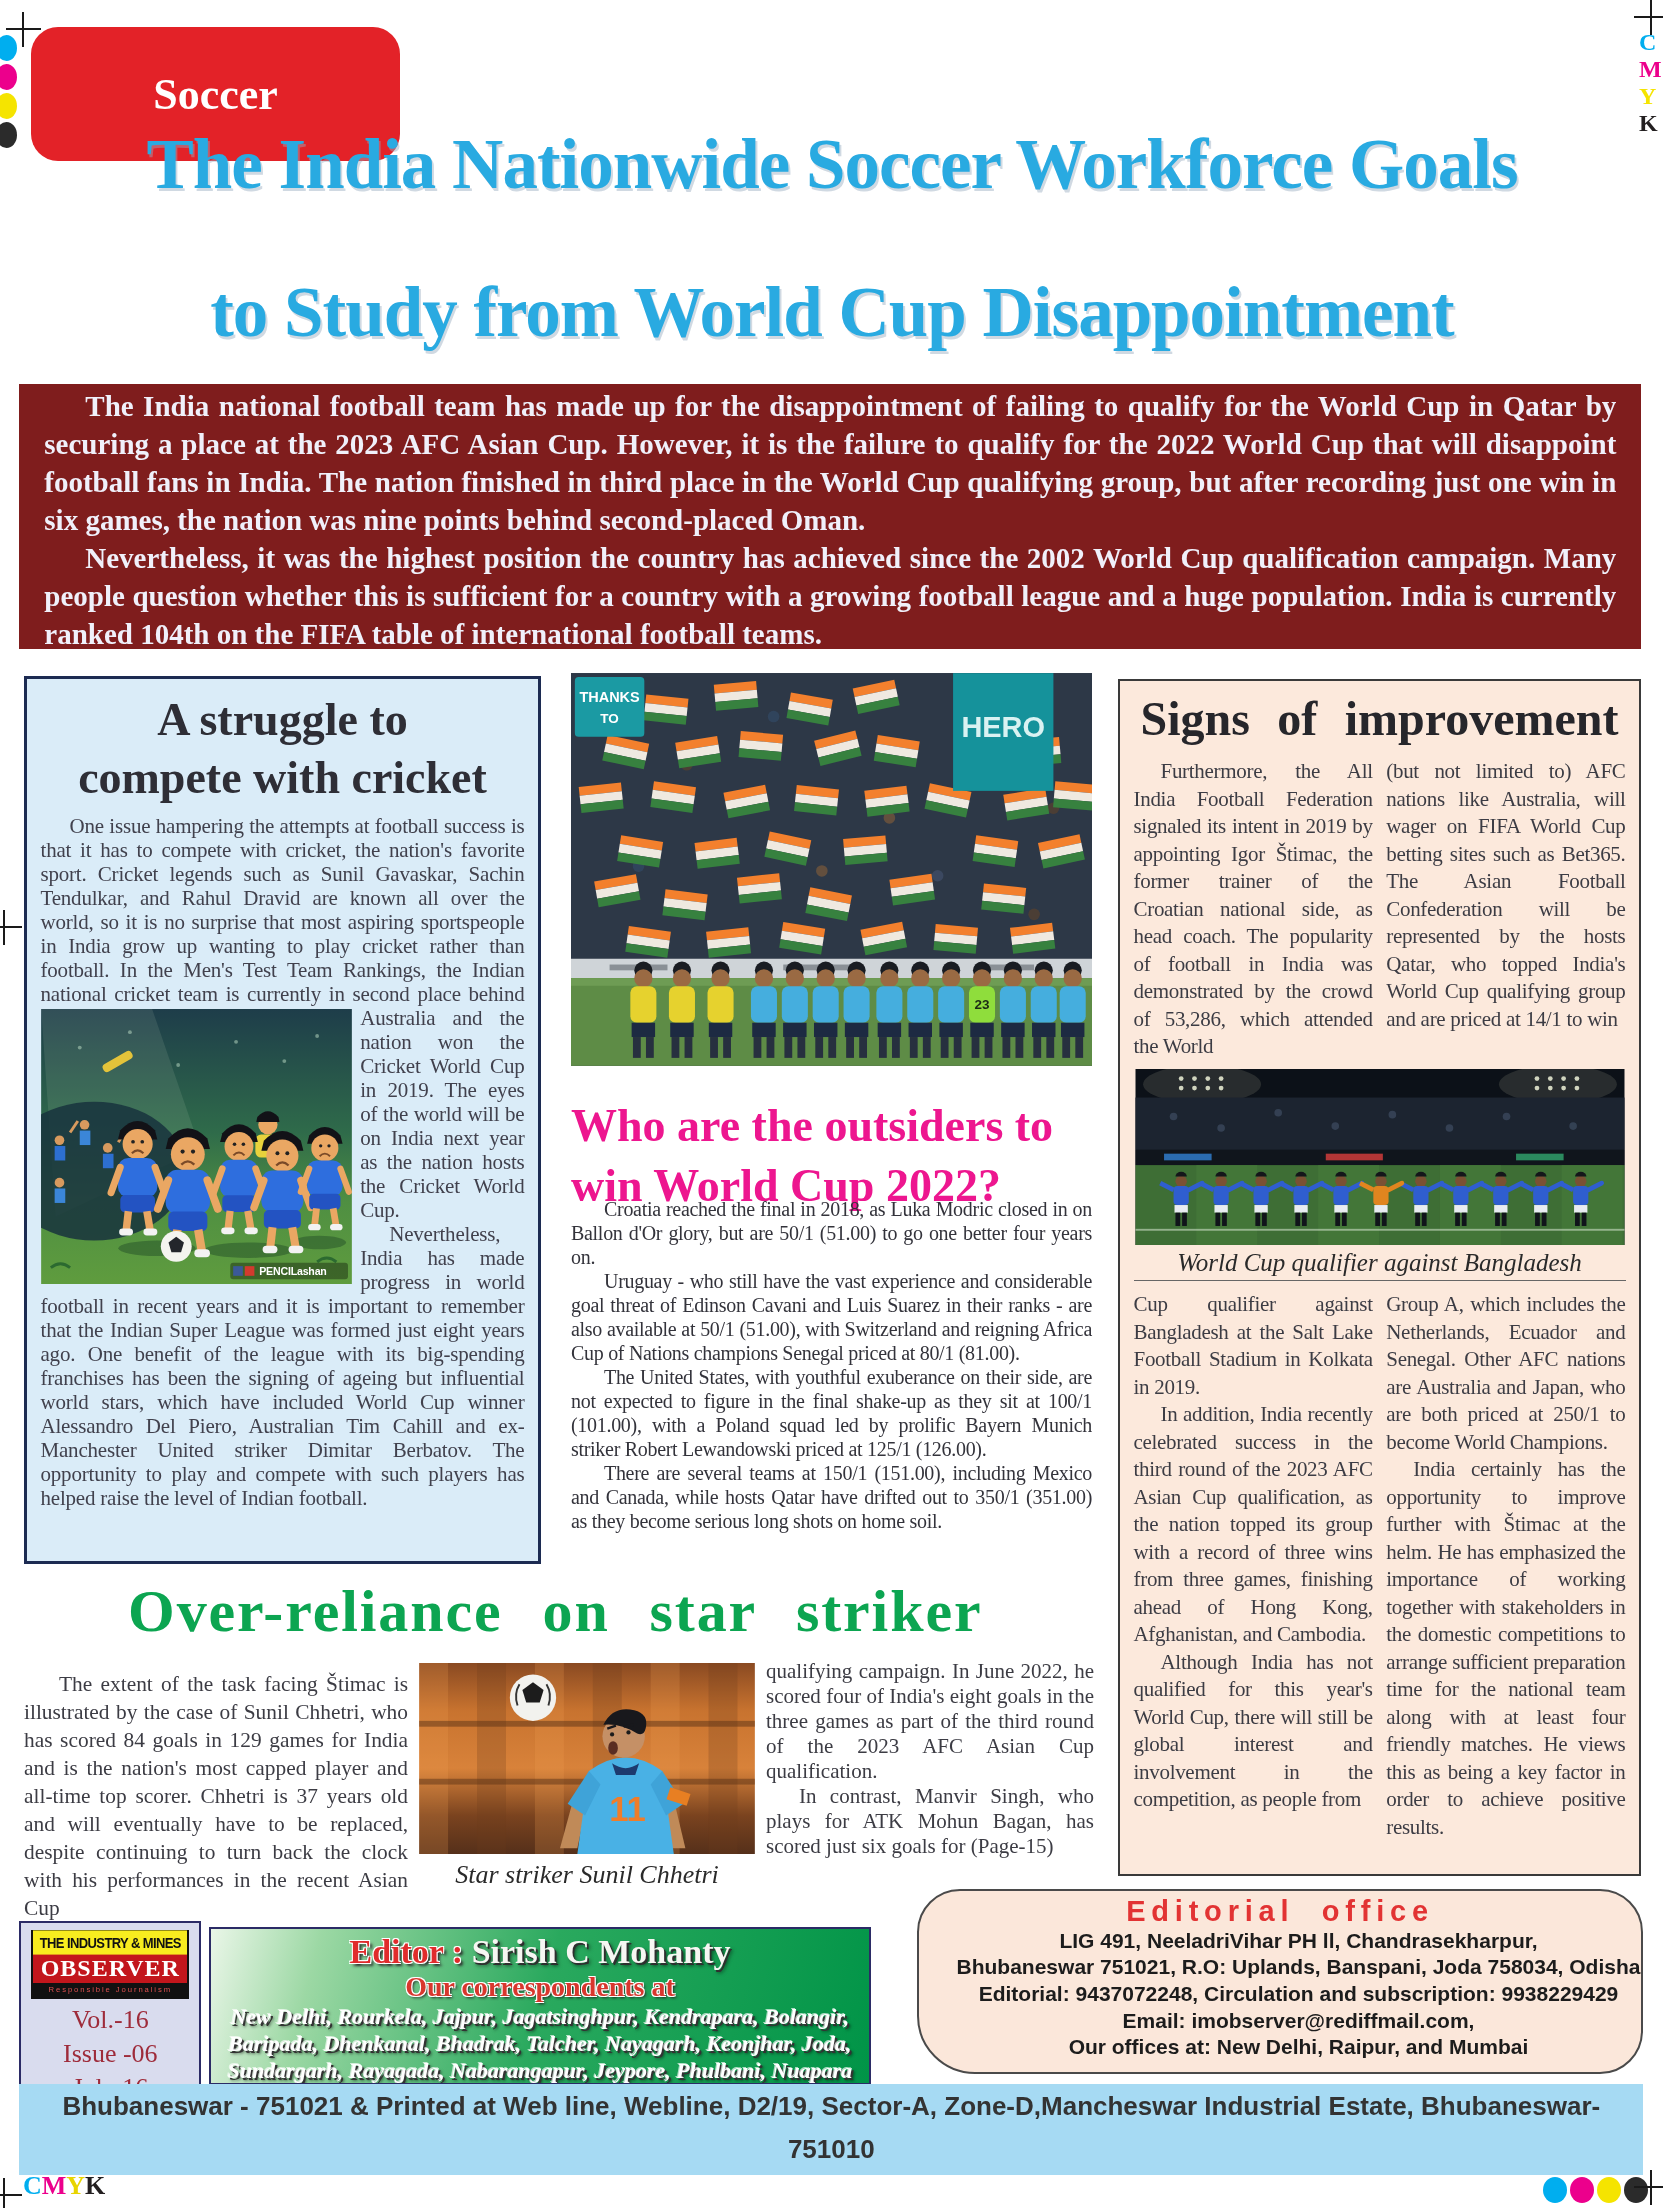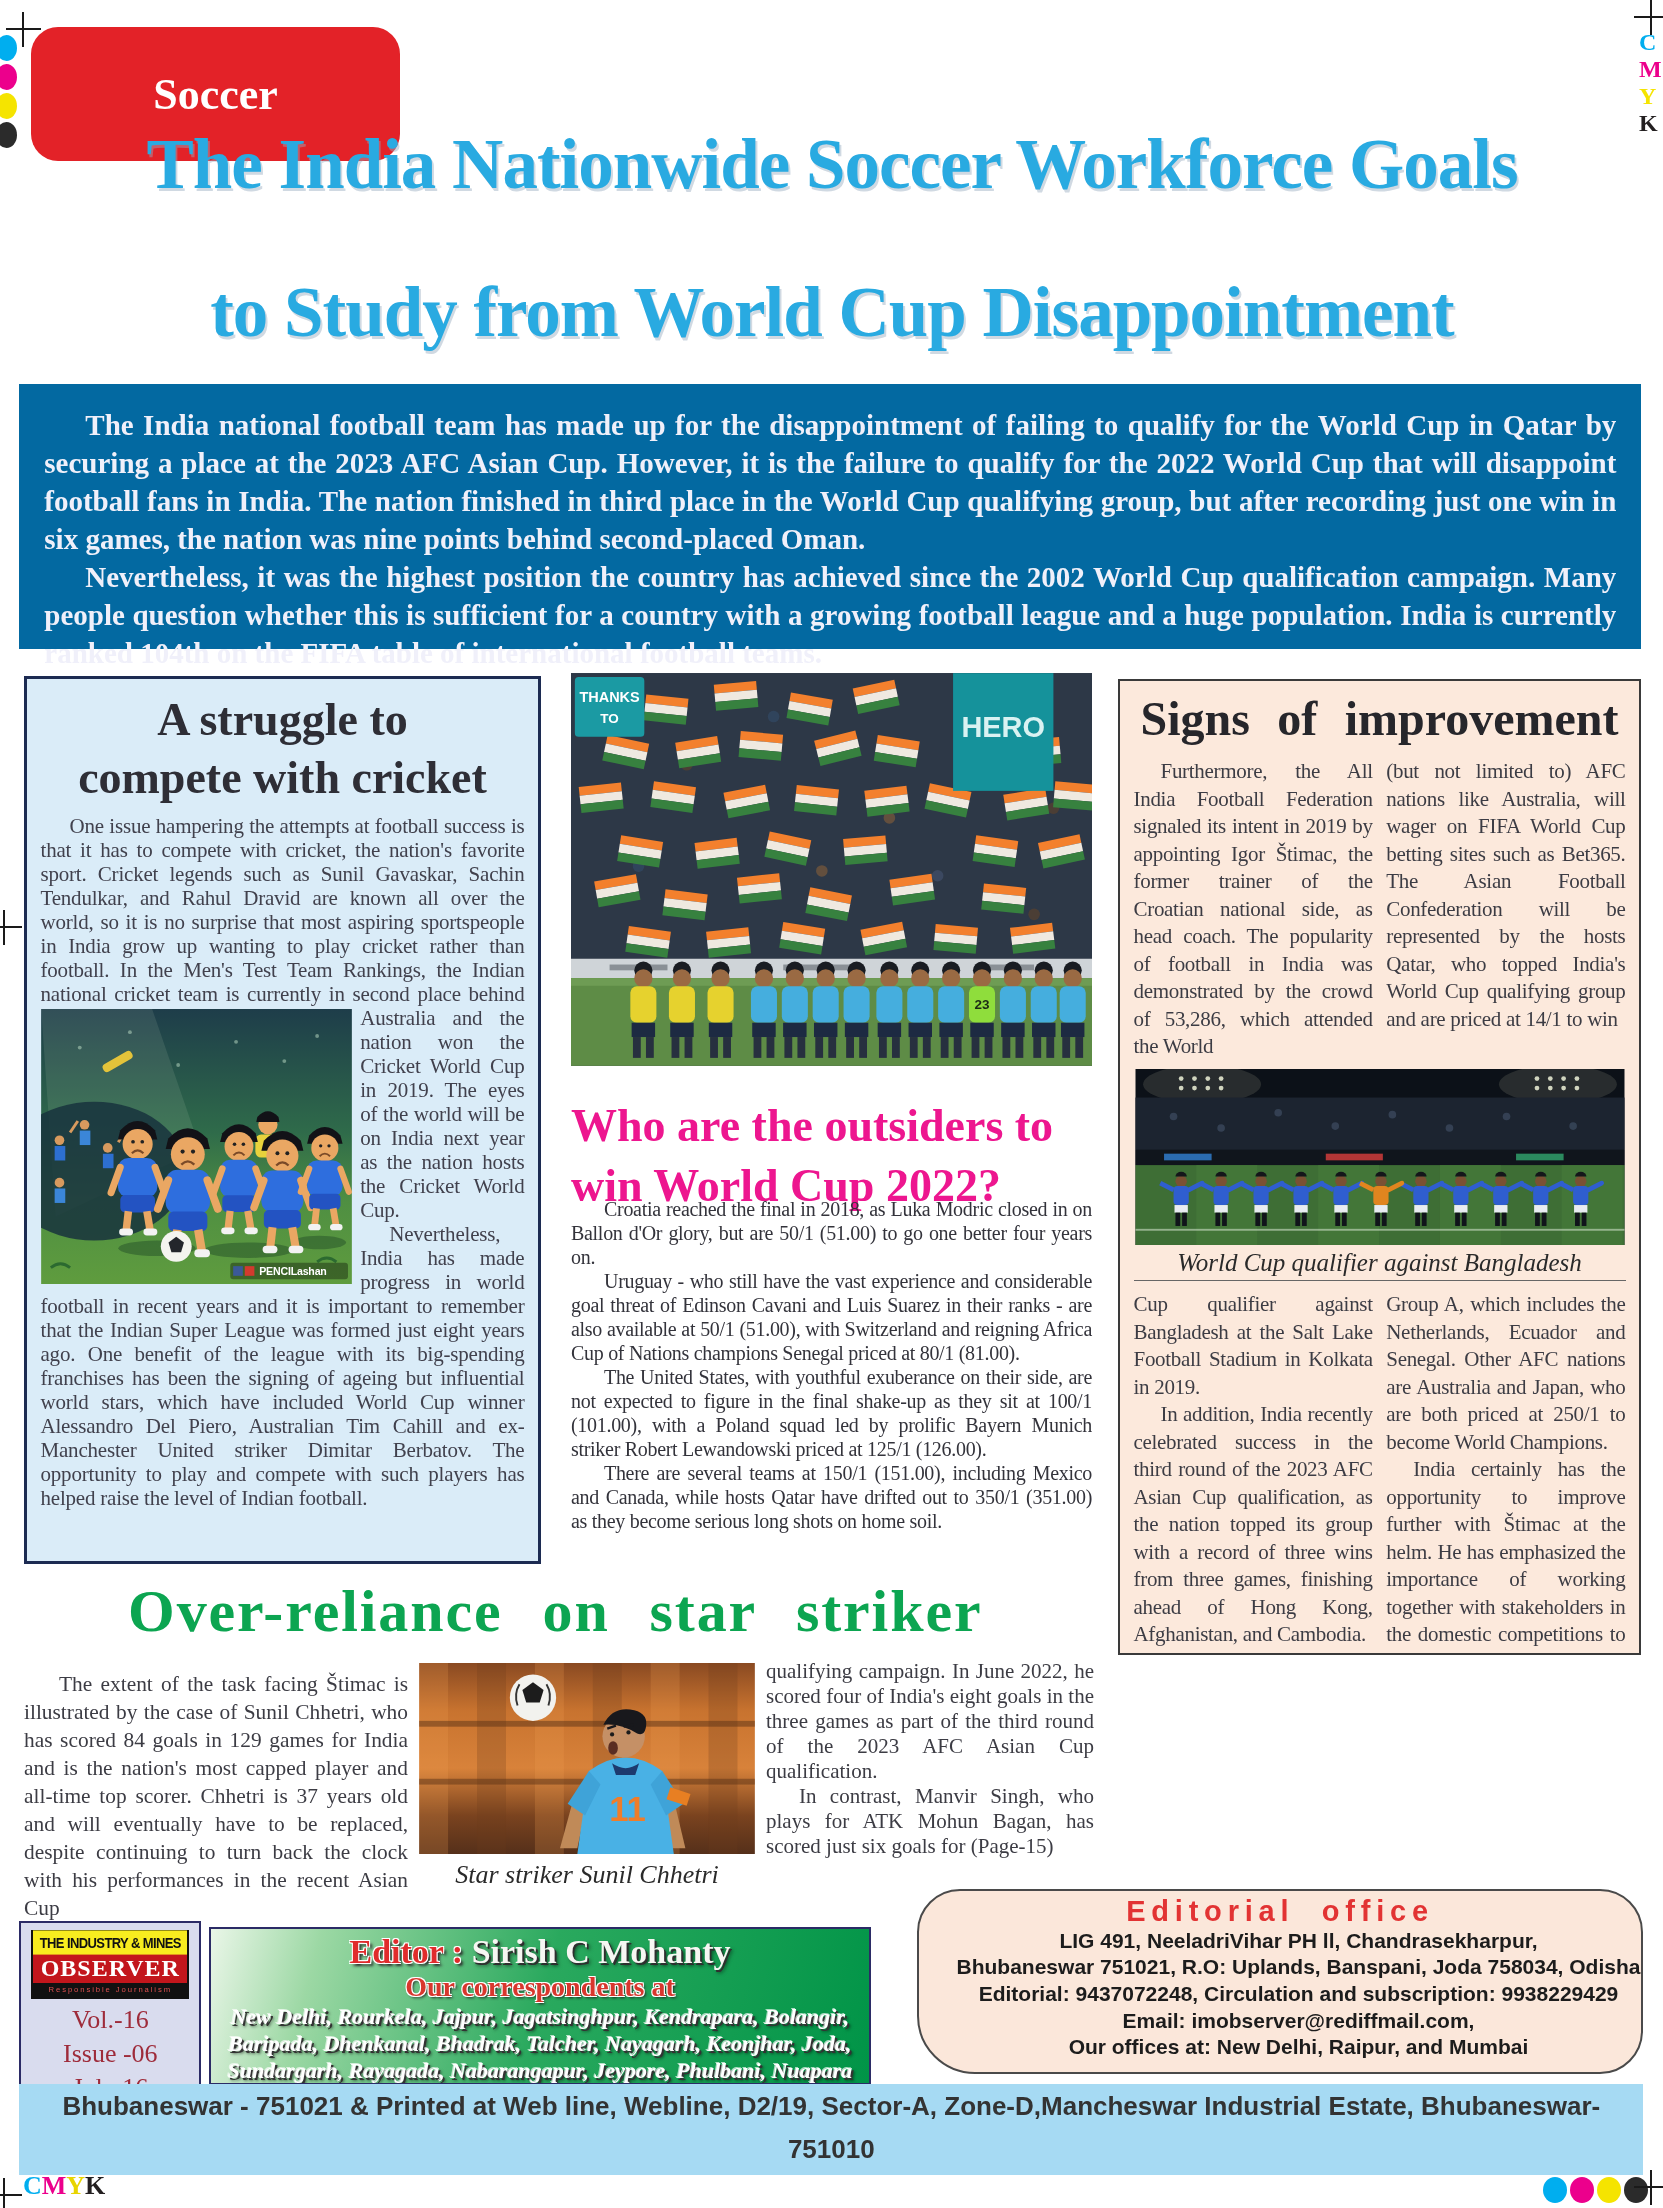--- a/index.html
+++ b/index.html
@@ -18,22 +18,22 @@
 
   
   .badge { position:absolute; left:31px; top:27px; width:369px; height:134px; background:#e32228;
            border-radius:27px; display:flex; align-items:center; justify-content:center; }
   .badge span { color:#fff; font-weight:bold; font-size:44px; }
   .headline { position:absolute; left:0; width:100%; text-align:center; font-weight:bold;
               color:#29aae1; font-size:71px; letter-spacing:-1px;
               text-shadow:1.9px 2.9px 0 rgba(150,170,190,.45); white-space:nowrap; }
 
   
-  .intro { position:absolute; left:19.3px; top:384px; width:1622px; height:265px; background:#0369a1;
-           box-sizing:border-box; padding:22px 25px; }
+  .intro { position:absolute; left:19.3px; top:384px; width:1622px; height:265px; background:#7f1d1d;
+           box-sizing:border-box; padding:3px 25px; }
   .intro p { margin:0; color:#f0f0fa; font-weight:bold; font-size:29px; line-height:38px;
              text-align:justify; text-indent:41px; }
 
   
   .jpara { margin:0; text-align:justify; }
 
   
   .cricket-box { position:absolute; left:24px; top:676px; width:517px; height:888px; box-sizing:border-box;
                  background:#daecf8; border:3.9px solid #1c2b52; padding:7.7px 13.5px; overflow:hidden; }
   .cricket-title { text-align:center; font-weight:bold; font-size:46px; line-height:58px; color:#2e2e36; margin:3.9px 0 7.7px; }
@@ -43,21 +43,21 @@
 
   
   .crowd-photo { position:absolute; left:571px; top:673px; width:521px; height:393px; }
   .outsiders-title { position:absolute; left:571px; top:1072px; width:521px; text-align:left;
                      color:#ed168f; font-weight:bold; font-size:46px; line-height:60px;margin-top:24px; }
   .outsiders-body { position:absolute; left:571px; top:1197px; width:521px;
                     font-size:20px; line-height:24px; color:#33333b; letter-spacing:-0.3px; }
   .outsiders-body p { margin:0; text-align:justify; text-indent:33px; }
 
   
-  .signs-box { position:absolute; left:1118px; top:679px; width:523px; height:976px; box-sizing:border-box;
+  .signs-box { position:absolute; left:1118px; top:679px; width:523px; height:1197px; box-sizing:border-box;
                background:#fce9dc; border:2.9px solid #3a3a3a; padding:3.9px 13.5px; overflow:hidden; }
   .signs-title { text-align:center; font-weight:bold; font-size:48px; line-height:64px; color:#26262b;
                  word-spacing:15.4px; margin:1.9px 0 7.7px; }
   .signs-cols { display:flex; gap:13.5px; }
   .signs-cols .col { flex:1; font-size:21px; line-height:27.5px; color:#3c3c44; letter-spacing:-0.3px; }
   .signs-cols p { margin:0; text-align:justify; text-indent:27px; }
   .signs-photo { width:100%; height:176px; margin-top:7.7px; display:block; }
   .signs-caption { text-align:center; font-style:italic; font-size:25px; color:#2a2a2a; padding:4.8px 0 2.9px; }
   .signs-rule { border:none; border-top:1.9px solid #666; margin:0 0 9.7px; }
 

